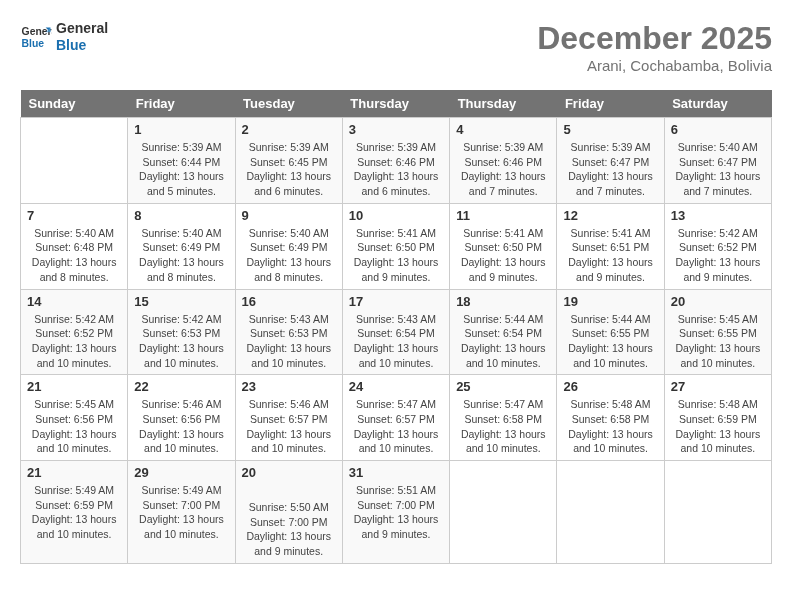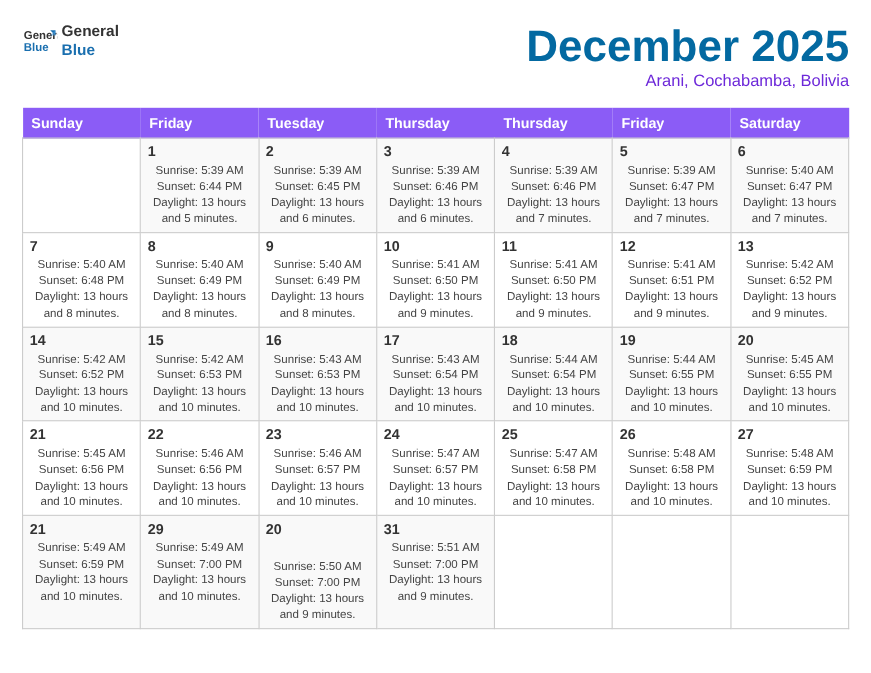--- a/index.html
+++ b/index.html
@@ -22,35 +22,35 @@
       gap: 4px;
     }
     .logo-icon {
       width: 32px;
       height: 32px;
     }
     .title-block {
       text-align: right;
     }
     .month-title {
-      font-size: 40px;
+      font-size: 32px;
       font-weight: bold;
-      color: #0369a1;
+      color: #737373;
     }
     .subtitle {
       font-size: 15px;
-      color: #6d28d9;
+      color: #737373;
     }
     table {
       width: 100%;
       border-collapse: collapse;
       font-size: 11px;
     }
     thead tr th {
-      background-color: #8b5cf6;
+      background-color: #737373;
       color: #fff;
       text-align: left;
       padding: 6px 8px;
       font-size: 13px;
       font-weight: bold;
     }
     tbody tr td {
       border: 1px solid #ccc;
       vertical-align: top;
       padding: 4px 6px;

